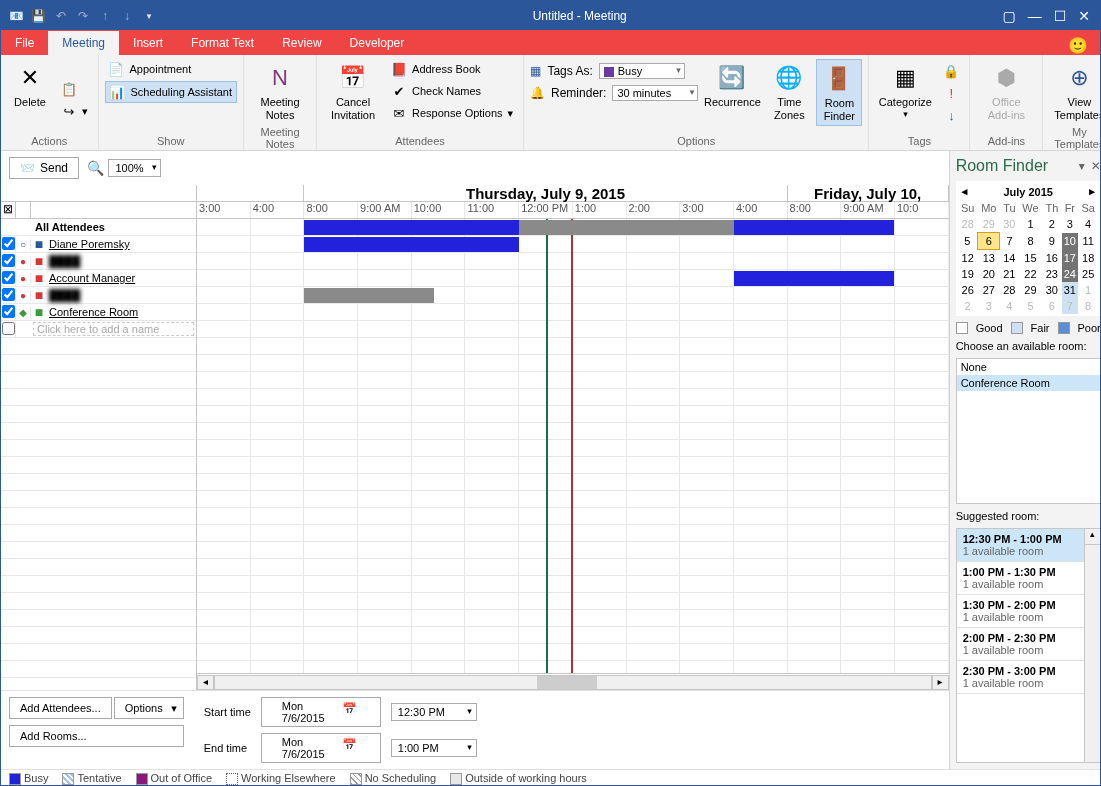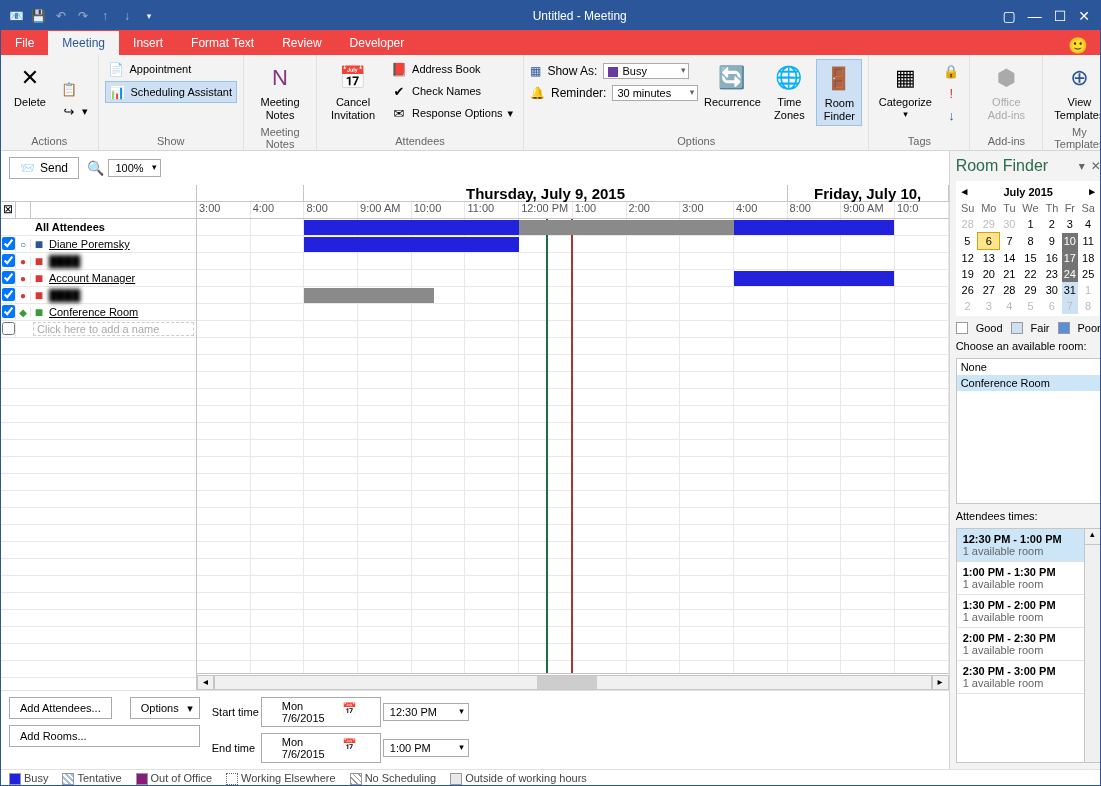--- a/index.html
+++ b/index.html
@@ -77,21 +77,21 @@
 .sel-band { position: absolute; top: 0; bottom: 0; border-left: 2px solid #1f6b47; border-right: 2px solid #a33; }
 .scroll-h { height: 17px; border-top: 1px solid #c6c6c6; display: flex; align-items: center; }
 .scroll-h .arrow { width: 17px; height: 15px; border: 1px solid #c6c6c6; text-align: center; font-size: 10px; cursor: pointer; background: #f0f0f0; }
 .scroll-h .track { flex: 1; height: 15px; background: #f0f0f0; position: relative; border: 1px solid #c6c6c6; }
 .scroll-h .thumb { position: absolute; height: 13px; background: #cdcdcd; top: 0; left: 45%; width: 60px; }
 
 
 .bottom-ctls { padding: 6px 8px; display: flex; gap: 12px; align-items: flex-start; border-top: 1px solid #e1e1e1; }
 .btn2 { border: 1px solid #ababab; padding: 4px 10px; font-size: 11px; cursor: pointer; min-width: 100px; position: relative; }
 .btn2.dd::after { content: "▾"; position: absolute; right: 6px; }
-.time-grid { display: grid; grid-template-columns: auto auto auto; gap: 6px 2px; align-items: center; font-size: 11px; }
+.time-grid { display: grid; grid-template-columns: auto auto auto; gap: 6px 10px; align-items: center; font-size: 11px; margin-left: 8px; }
 .dateinput { border: 1px solid #ababab; padding: 2px 20px; width: 120px; display: flex; align-items: flex-start; }
 .dateinput .cal { margin-left: auto; font-size: 12px; }
 .timeinput { border: 1px solid #ababab; padding: 2px 18px 2px 6px; width: 86px; position: relative; }
 .timeinput::after { content: "▾"; position: absolute; right: 4px; font-size: 9px; }
 
 
 .legend { height: 18px; background: #fff; border-top: 1px solid #e1e1e1; display: flex; align-items: center; gap: 14px; padding: 0 8px; font-size: 11px; color: #444; }
 .legend .sw { width: 12px; height: 12px; display: inline-block; vertical-align: middle; margin-right: 3px; border: 1px solid #999; }
 
 
@@ -217,21 +217,21 @@
       </div>
     </div>
     <div class="label">Attendees</div>
   </div>
 
   <div class="rgroup">
     <div class="body">
       <div class="col" style="gap:6px;padding-top:4px">
         <div style="display:flex;align-items:center;gap:6px">
           <span class="ico" style="color:#2b579a">▦</span>
-          <span>Show As:</span>
+          <span>Tags As:</span>
           <div class="dropdown" style="min-width:86px"><span style="display:inline-block;width:10px;height:10px;background:#6a3aa0;margin-right:4px;vertical-align:middle"></span><span>Busy</span></div>
         </div>
         <div style="display:flex;align-items:center;gap:6px">
           <span class="ico">🔔</span>
           <span>Reminder:</span>
           <div class="dropdown" style="min-width:86px">30 minutes</div>
         </div>
       </div>
       <div class="bigbtn">
           <span class="ico">🔄</span>
@@ -400,21 +400,21 @@
           <div class="track">
               <div class="thumb"></div>
             </div>
           <div class="arrow">▸</div>
         </div>
       </div>
     </div>
 
     <div class="bottom-ctls">
       <div class="col" style="gap:6px">
-        <div style="display:flex;gap:18px">
+        <div style="display:flex;gap:2px">
           <div class="btn2">Add Attendees...</div>
           <div class="btn2 dd" style="min-width:70px">Options</div>
         </div>
         <div class="btn2">Add Rooms...</div>
       </div>
       <div class="time-grid">
         <span>Start time</span>
         <div class="dateinput">
             <span>Mon 7/6/2015</span>
             <span class="cal">📅</span>
@@ -520,21 +520,21 @@
       <span class="sw" style="background:#cde0f4"></span>
         <span>Fair</span>
       <span class="sw" style="background:#5b8dd8"></span>
         <span>Poor</span>
     </div>
     <div>Choose an available room:</div>
     <div class="roomlist" id="room-list">
         <div class="item">None</div>
         <div class="item sel">Conference Room</div>
       </div>
-    <div>Attendees times:</div>
+    <div>Suggested room:</div>
     <div class="suggested">
       <div class="sugg-list">
         <div id="sugg-items" style="margin-right:0">
             <div class="sugg-item sel">
               <div class="t">12:30 PM - 1:00 PM</div>
               <div class="r">1 available room</div>
             </div>
             <div class="sugg-item">
               <div class="t">1:00 PM - 1:30 PM</div>
               <div class="r">1 available room</div>

